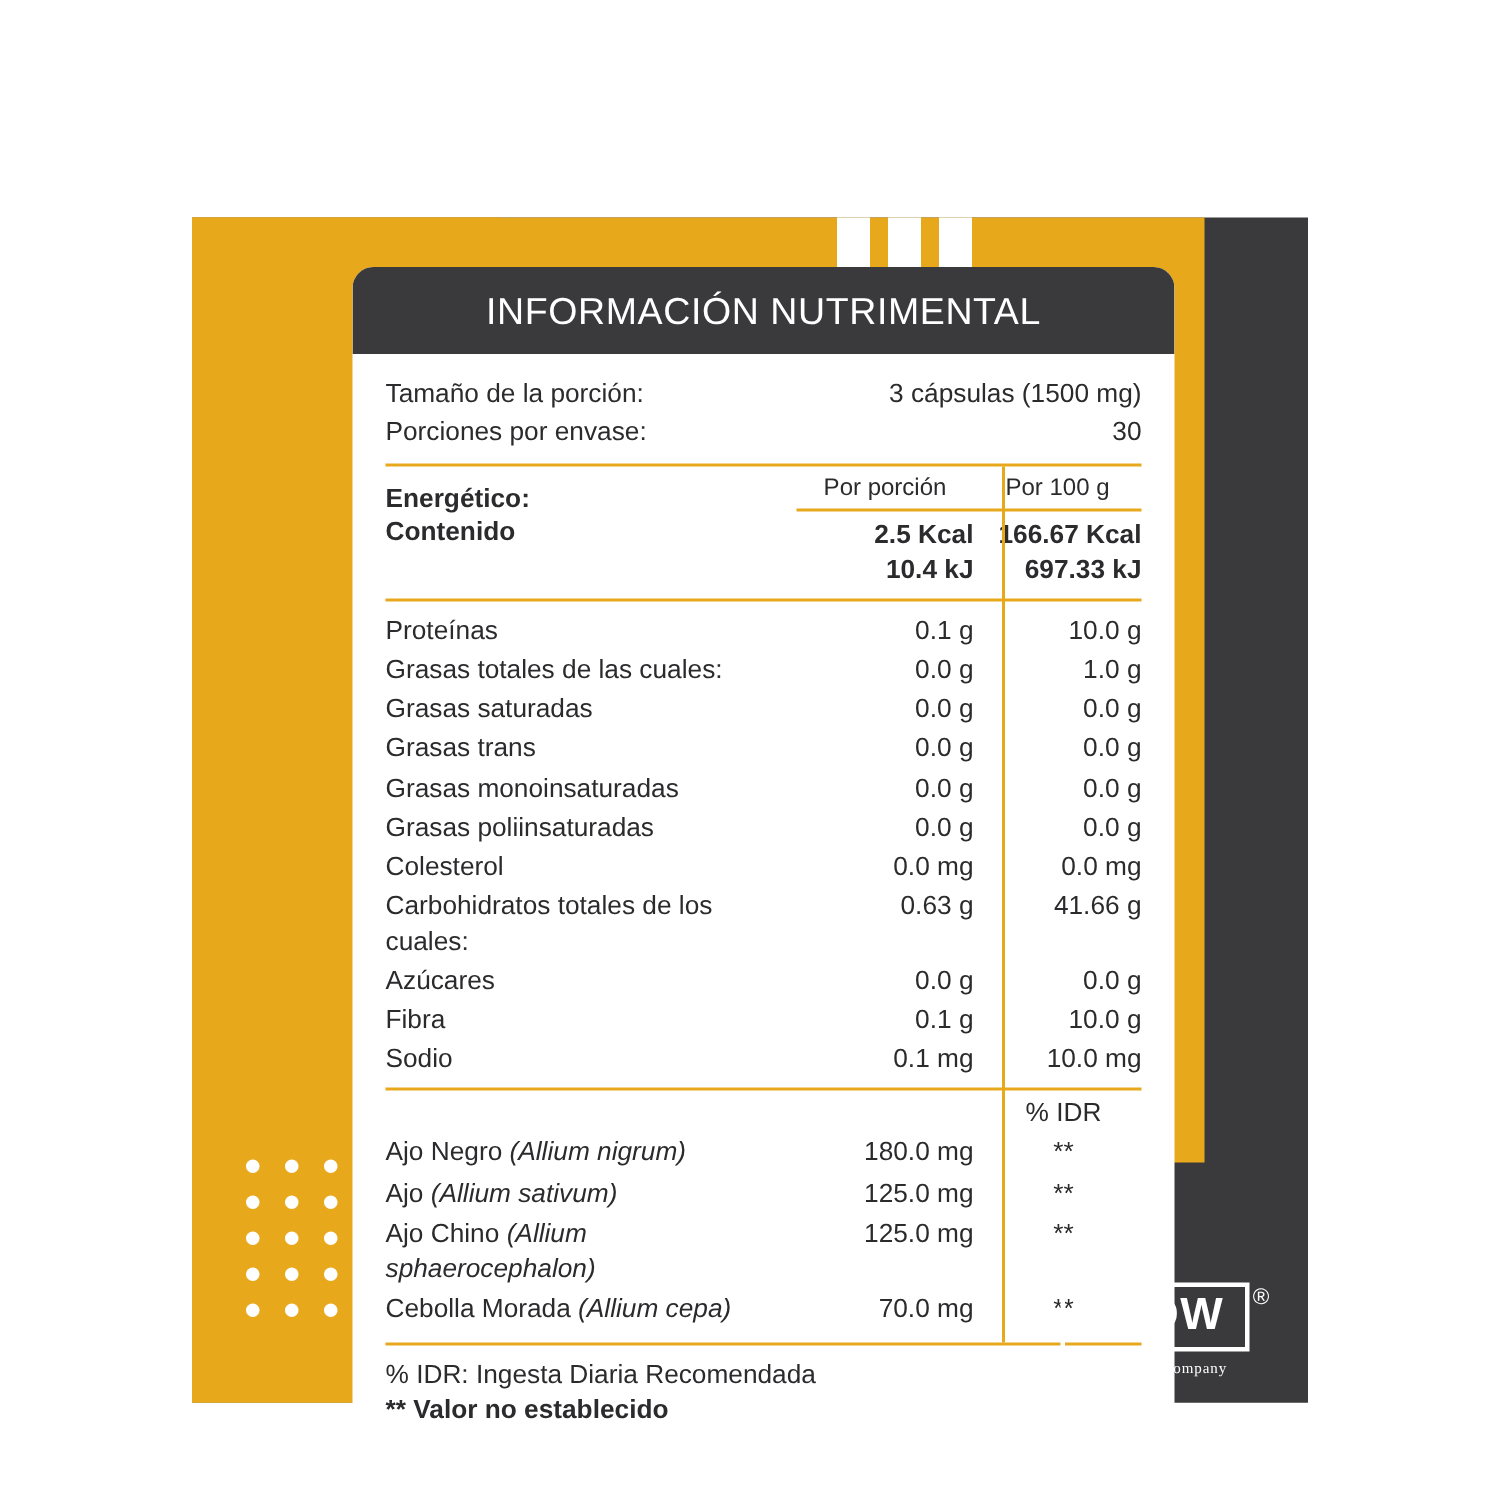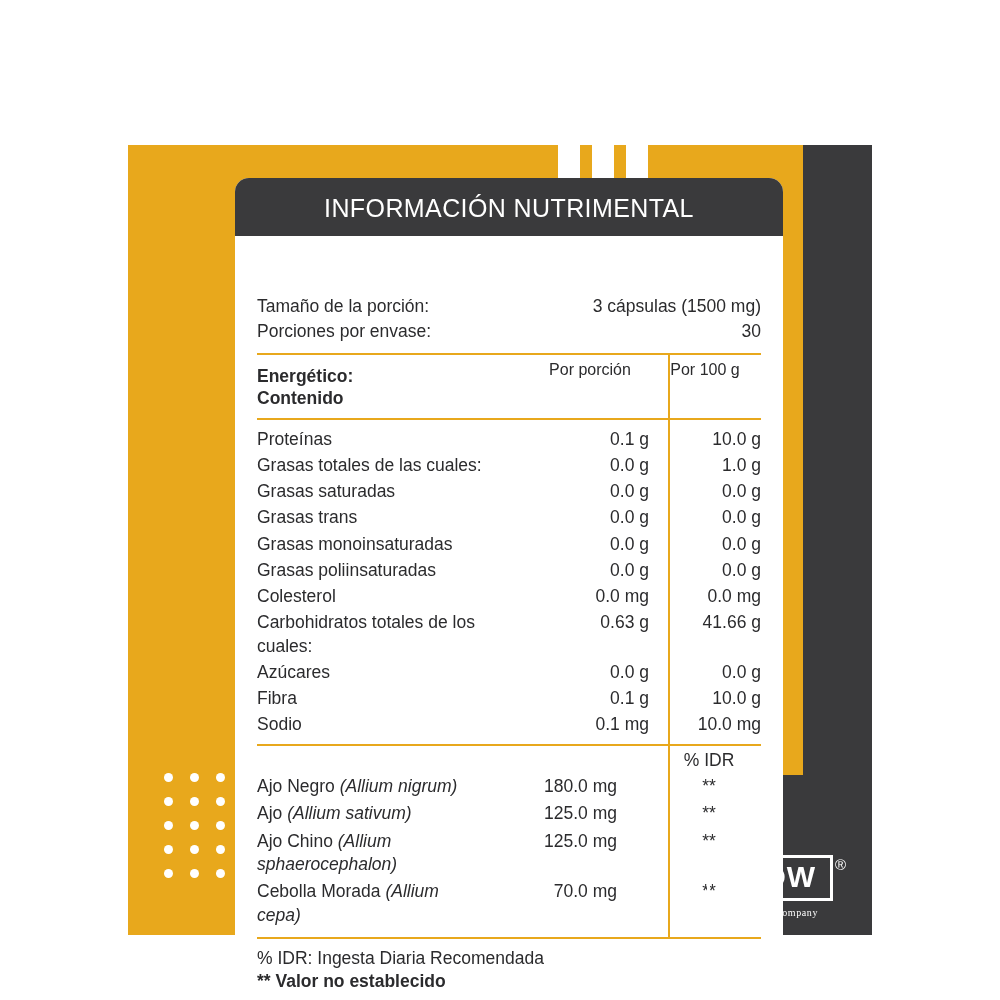--- a/index.html
+++ b/index.html
@@ -128,21 +128,21 @@
   }
   .col-100 {
     width: 112px;
     text-align: right;
     flex: 0 0 112px;
     padding-left: 8px;
     box-sizing: border-box;
   }
 
   
-  #serving-info { padding: 4px 0 8px 0; margin-top: 44px; }
+  #serving-info { padding: 4px 0 8px 0; }
   #serving-info .row { padding: 1px 0; }
   #serving-info .val {
     flex: 0 0 232px;
     text-align: right;
     padding-left: 10px;
   }
 
   .rule-yellow { border-top: 2px solid #e8a81c; }
 
   
@@ -197,21 +197,21 @@
   }
   #idr-head .spacer { flex: 1 1 auto; }
   #idr-head .idr-title {
     flex: 0 0 112px;
     text-align: center;
     padding-left: 8px;
     box-sizing: border-box;
   }
 
   #ingredients { padding-bottom: 8px; }
-  #ingredients .row { padding: 2px 0; gap: 32px; }
+  #ingredients .row { padding: 2px 0; }
   #ingredients .sci { font-style: italic; }
   #ingredients .col-100 { text-align: center; padding-left: 8px; }
 
   #footnotes {
     padding-top: 8px;
     line-height: 1.35;
   }
   #footnotes .fn2 { font-weight: bold; }
 
   
@@ -315,20 +315,30 @@
       <div id="energy">
         <div id="energy-label">
           <div>Energético:</div>
           <div>Contenido</div>
         </div>
         <div id="energy-cols">
           <div id="energy-head">
             <div class="eh-serv">Por porción</div>
             <div class="eh-100">Por 100 g</div>
           </div>
+          <div id="energy-vals">
+            <div class="row">
+              <div class="col-serv">2.5 Kcal</div>
+              <div class="col-100">166.67 Kcal</div>
+            </div>
+            <div class="row">
+              <div class="col-serv">10.4 kJ</div>
+              <div class="col-100">697.33 kJ</div>
+            </div>
+          </div>
         </div>
       </div>
 
       <div class="rule-yellow" style="margin-top:8px;"></div>
 
       <div id="nutrients">
         <div class="row">
           <div class="lbl">Proteínas</div>
           <div class="col-serv">0.1 g</div>
           <div class="col-100">10.0 g</div>

